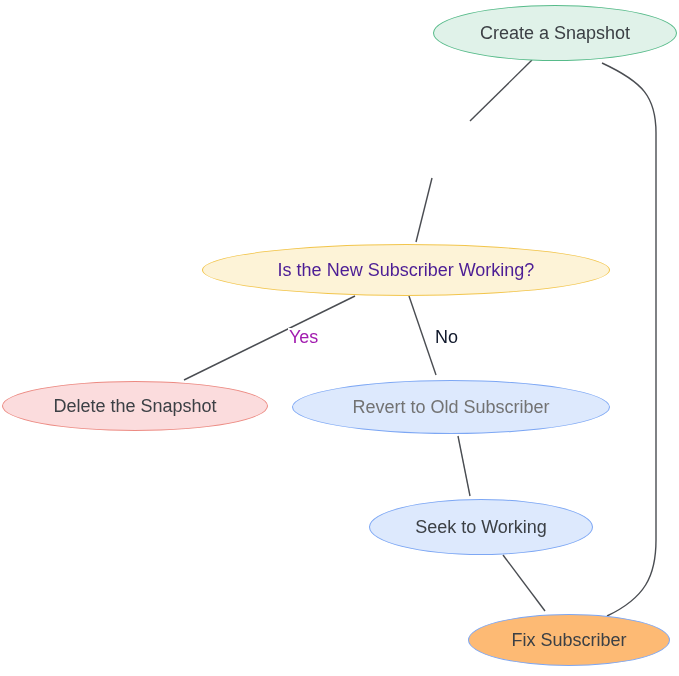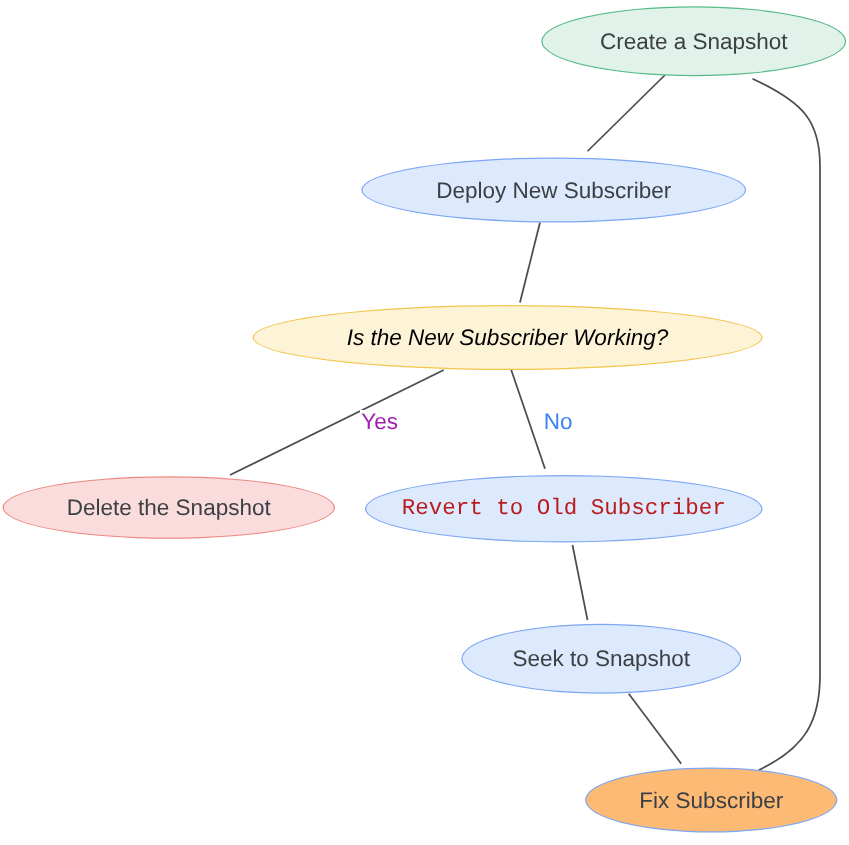--- a/index.html
+++ b/index.html
@@ -75,40 +75,37 @@
       <path d="M 458 436 L 470 496" marker-end="url(#arrow)"></path>
       <path d="M 503 555 L 545 611" marker-end="url(#arrow)"></path>
       <path d="M 607 616 C 645 598 656 576 656 540 L 656 133 C 656 97 643 82 602 63" marker-end="url(#arrow)"></path>
     </g>
   </svg>
 
   <div class="node" id="n0" style="background: rgb(224, 242, 233); border-color: rgb(87, 187, 138);">
     <span style="color: rgb(60, 64, 69);">Create a Snapshot</span>
   </div>
 
-  <div class="node" id="n1" style="background: rgb(221, 233, 253); border-color: rgb(125, 167, 244);">
-    <span style="color: rgb(60, 64, 69);">Deploy New Subscriber</span>
-  </div>
 
   <div class="node" id="n2" style="background: rgb(253, 243, 215); border-color: rgb(242, 197, 76);">
-    <span style="color: #000000; font-style: italic;">Is the New Subscriber Working?</span>
+    <span style="color: #4c1d95;">Is the New Subscriber Working?</span>
   </div>
 
   <div class="node" id="n3" style="background: rgb(251, 220, 221); border-color: rgb(236, 138, 130);">
     <span style="color: rgb(60, 64, 69);">Delete the Snapshot</span>
   </div>
 
   <div class="node" id="n4" style="background: rgb(221, 233, 253); border-color: rgb(125, 167, 244);">
-    <span style="color: #b91c1c; font-family: Liberation Mono, monospace;">Revert to Old Subscriber</span>
+    <span style="color: #737373;">Revert to Old Subscriber</span>
   </div>
 
   <div class="node" id="n5" style="background: rgb(221, 233, 253); border-color: rgb(125, 167, 244);">
-    <span style="color: rgb(60, 64, 69);">Seek to Snapshot</span>
+    <span style="color: rgb(60, 64, 69);">Seek to Working</span>
   </div>
 
   <div class="node" id="n6" style="background: #fdba74; border-color: rgb(125, 167, 244);">
     <span style="color: rgb(60, 64, 69);">Fix Subscriber</span>
   </div>
 
   <div class="edge-label" id="lbl-yes" style="color: #a21caf;">Yes</div>
-  <div class="edge-label" id="lbl-no" style="color: #3b82f6;">No</div>
+  <div class="edge-label" id="lbl-no" style="color: #0f172a;">No</div>
 
 </div>
 
 </body></html>

